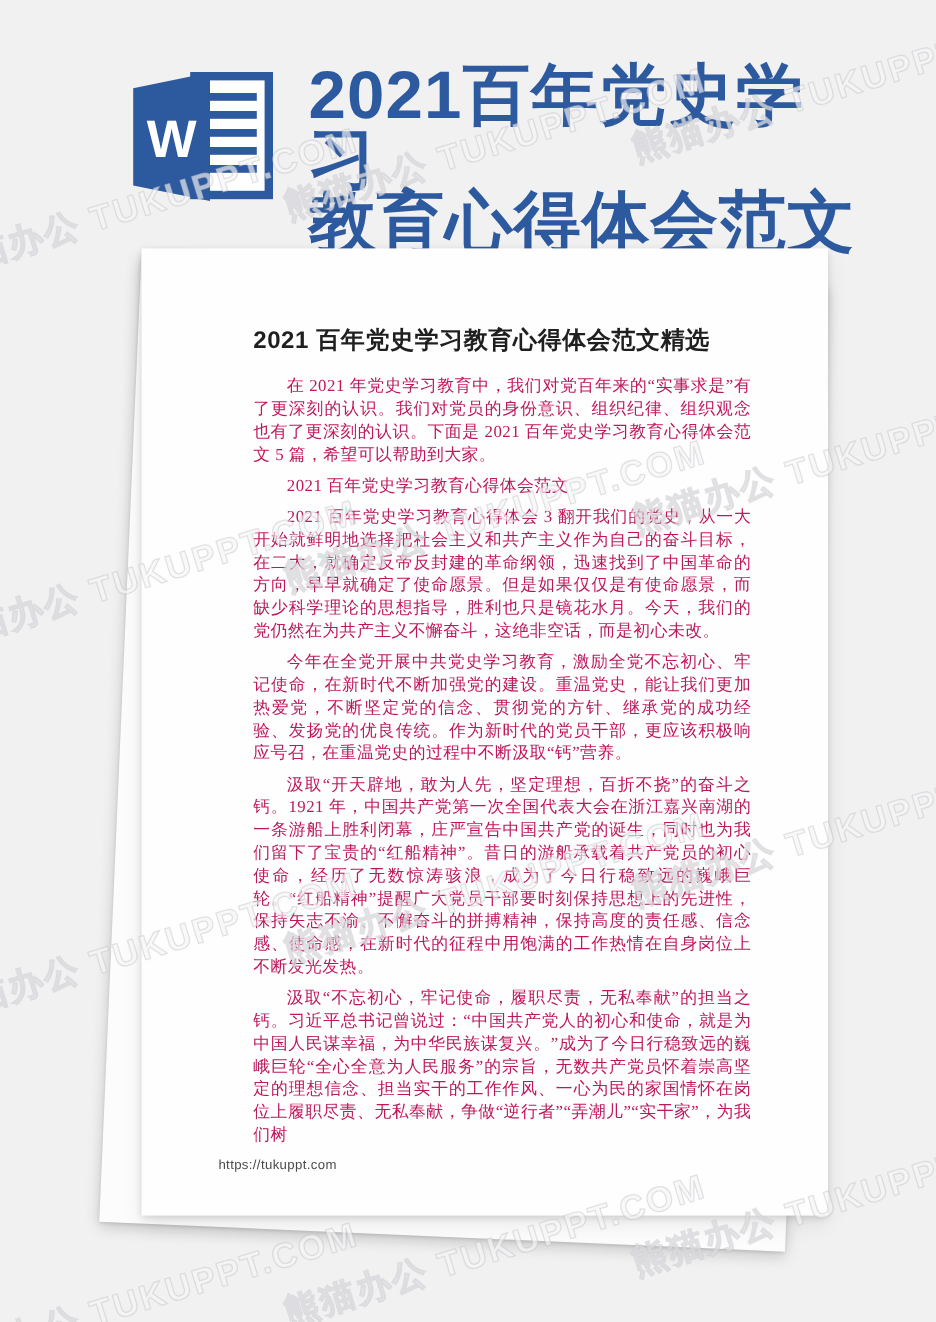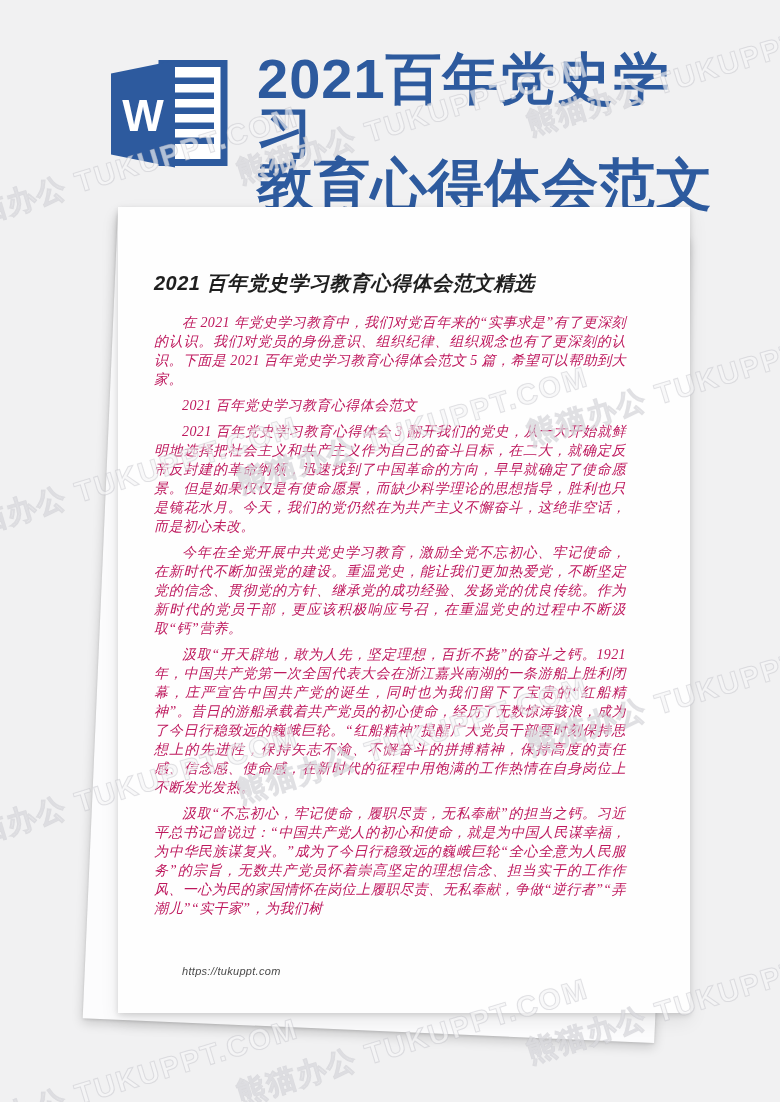--- a/index.html
+++ b/index.html
@@ -31,22 +31,21 @@
     position:absolute;left:118px;top:207px;width:572px;height:806px;
     background:#fcfcfd;z-index:1;
     transform:translate(-18px,18px) rotate(2.5deg);
     box-shadow:0 4px 12px rgba(0,0,0,0.18), 0 1px 3px rgba(0,0,0,0.12);
   }
   .doc-page{
     position:absolute;left:118px;top:207px;width:572px;height:806px;
     background:#fefefe;z-index:3;
     box-shadow:0 2px 6px rgba(0,0,0,0.14), 0 8px 18px rgba(0,0,0,0.08);
     box-sizing:border-box;
-    padding:63px 64px 0 36px;
-    font-style:italic;
+    padding:63px 64px 0 93px;
   }
   .doc-title{
     font-family:"Liberation Sans","DejaVu Sans",sans-serif;
     font-size:20px;font-weight:700;color:#1f1f1f;
     margin:0 0 16px 0;letter-spacing:0.5px;
   }
   .doc-body p{
     font-family:"Liberation Serif","DejaVu Serif",serif;
     font-size:14px;line-height:19px;color:#be185d;
     text-align:justify;text-indent:2em;

